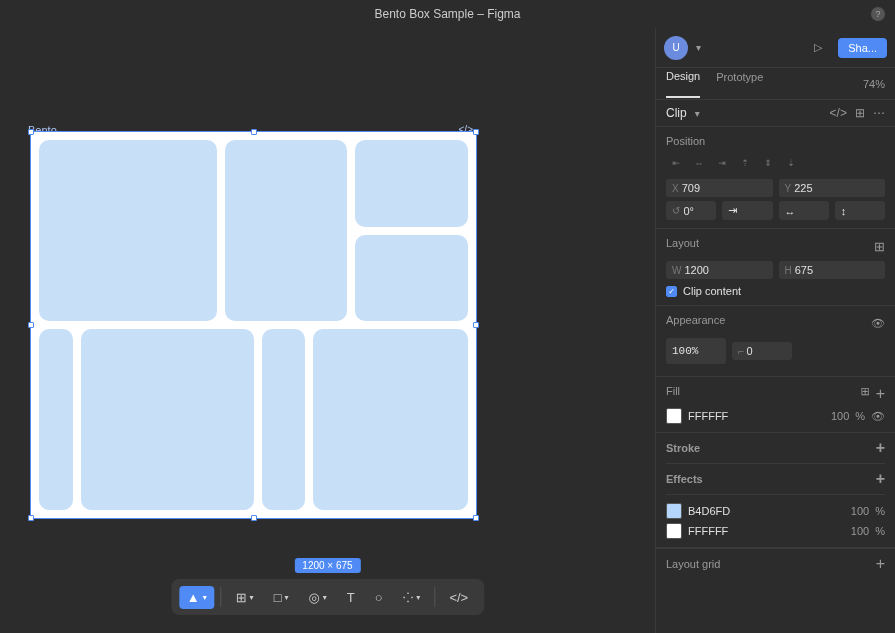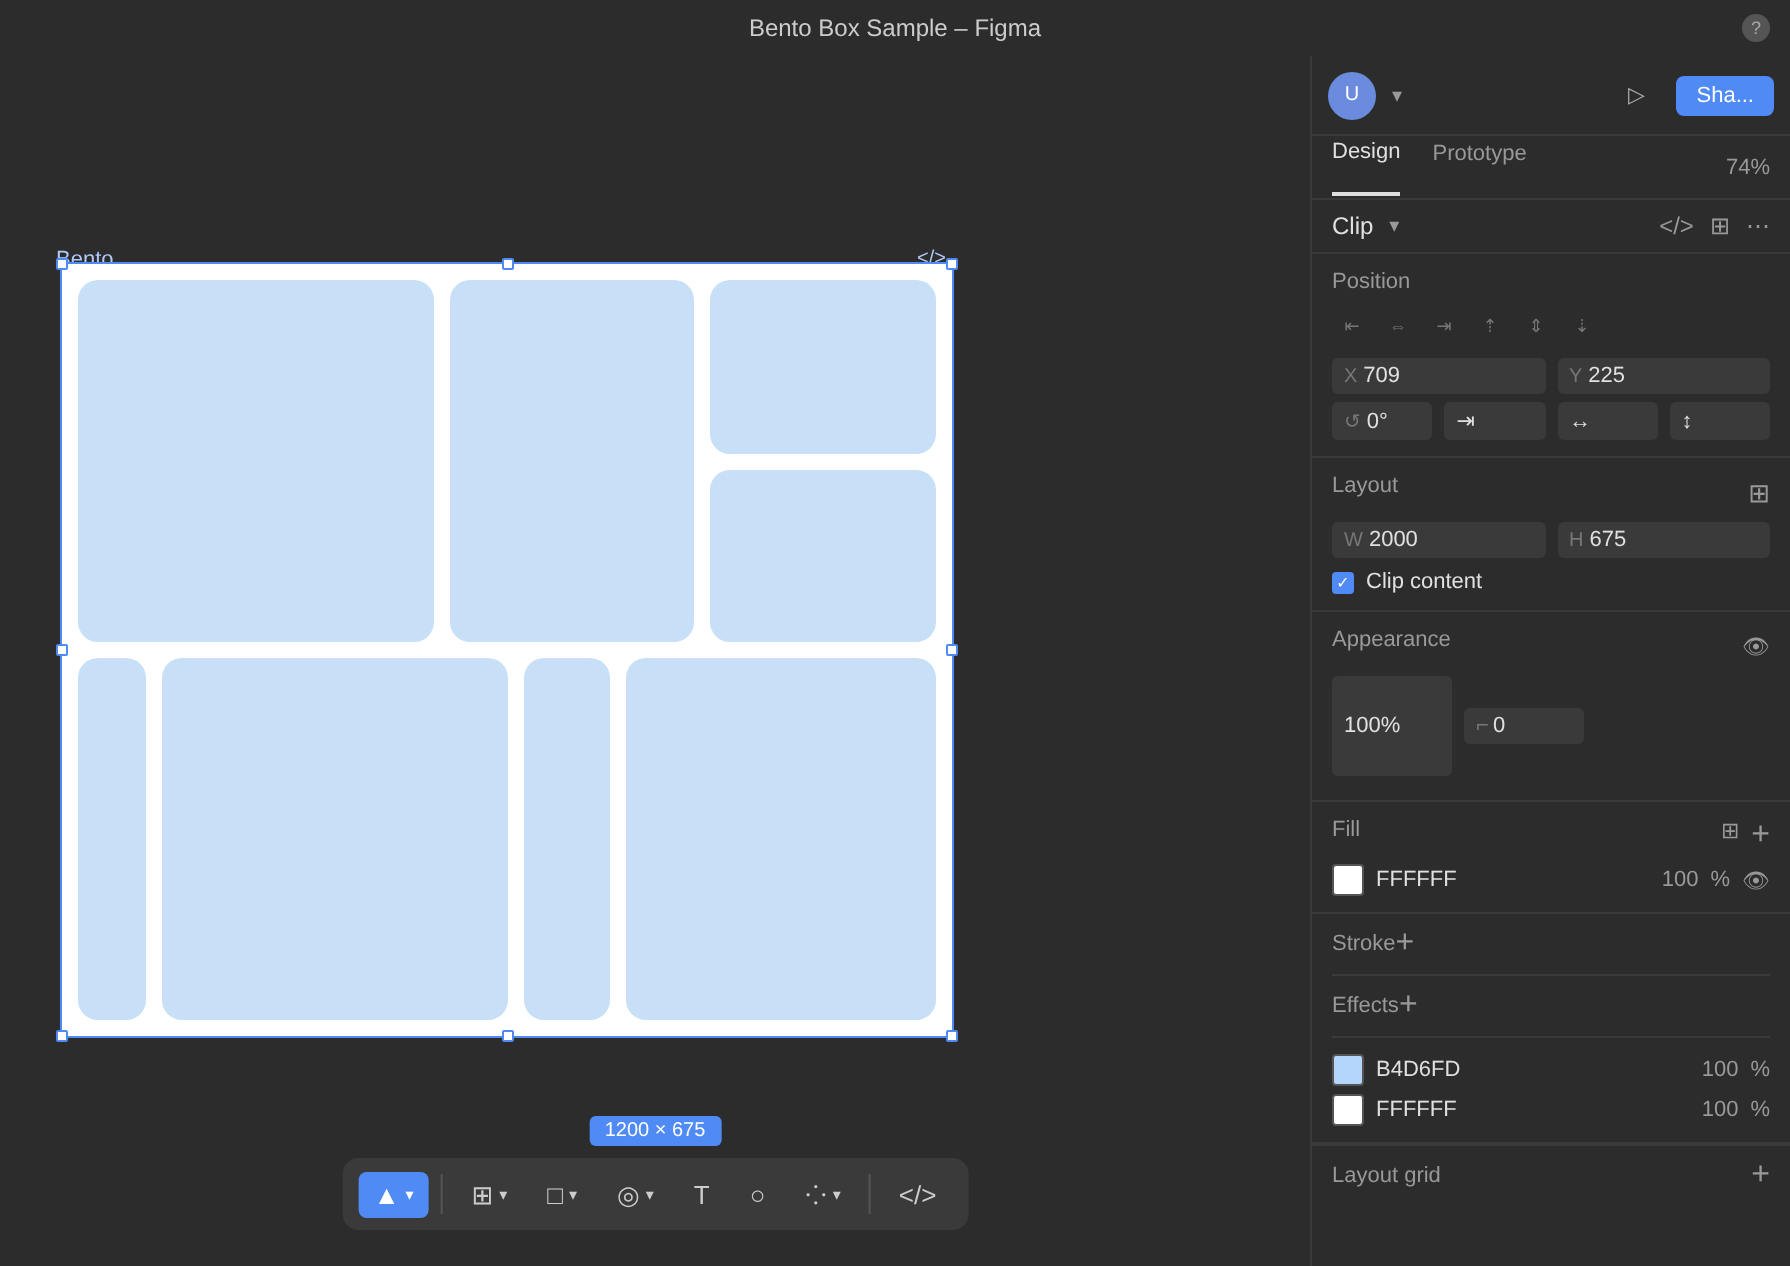--- a/index.html
+++ b/index.html
@@ -365,25 +365,26 @@
     
     .appearance-row {
       display: flex;
       align-items: center;
       gap: 6px;
       margin-bottom: 4px;
     }
     .opacity-field {
       background: #3a3a3a;
       border-radius: 3px;
-      padding: 19px 6px;
+      padding: 7px 6px;
       font-size: 11px;
       color: #e0e0e0;
       display: flex; align-items: flex-end; gap: 2px;
       width: 60px;
+      font-family: Liberation Mono, monospace;
     }
     .radius-field {
       background: #3a3a3a;
       border-radius: 3px;
       padding: 3px 6px;
       font-size: 11px;
       color: #e0e0e0;
       display: flex; align-items: center; gap: 2px;
       width: 60px;
     }
@@ -408,21 +409,23 @@
     }
     .fill-hex { color: #e0e0e0; font-size: 11px; flex: 1; }
     .fill-opacity { color: #999; font-size: 11px; }
     .fill-percent { color: #999; font-size: 11px; }
     .eye-icon { color: #999; font-size: 11px; }
 
     
     .section-title-row {
       display: flex;
       align-items: center;
+      justify-content: space-between;
       padding: 6px 10px;
+      font-weight: bold;
     }
     .section-title {
       font-size: 11px;
       color: #999;
     }
 
     
     .layout-grid-row {
       display: flex;
       align-items: center;
@@ -600,21 +603,21 @@
     </div>
 
     <div class="section">
       <div class="layout-header">
         <span class="section-label">Layout</span>
         <span style="color:#999;font-size:13px;">⊞</span>
       </div>
       <div class="wh-row">
         <div class="wh-field">
           <span class="input-label">W</span>
-          <span>2000</span>
+          <span>1200</span>
         </div>
         <div class="wh-field">
           <span class="input-label">H</span>
           <span>675</span>
         </div>
       </div>
       <div class="clip-row">
         <div class="checkbox checked">
           <span class="checkbox-checkmark">✓</span>
         </div>

